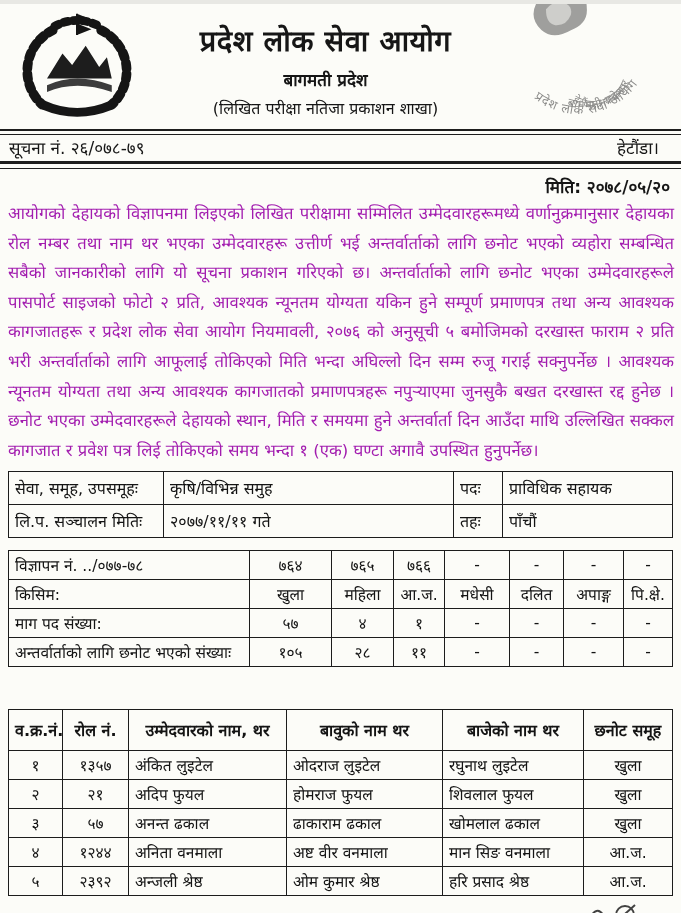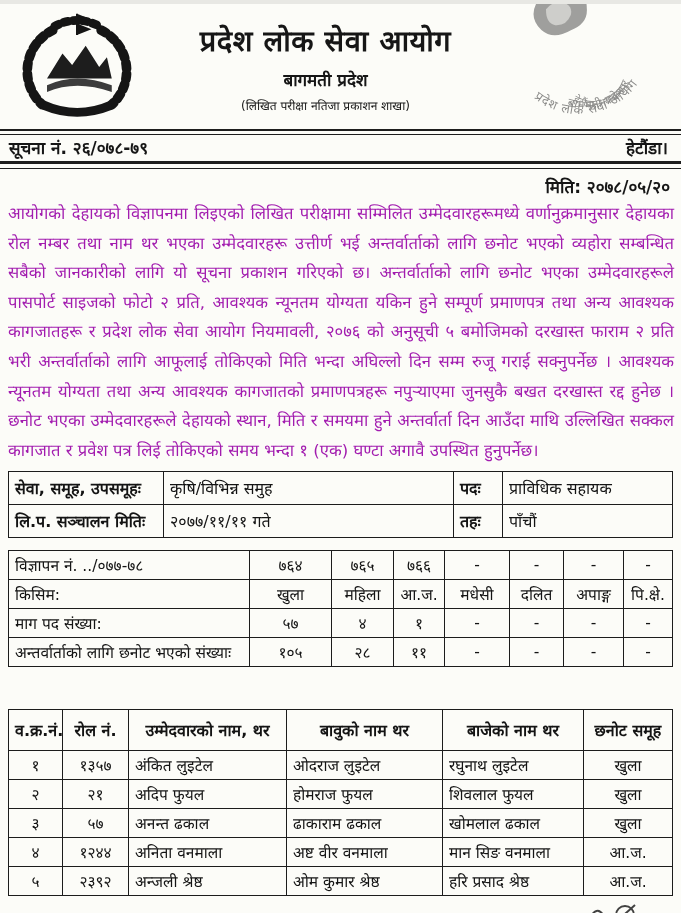--- a/index.html
+++ b/index.html
@@ -6,42 +6,42 @@
   #page{
     position:relative;width:681px;height:913px;margin:4px auto;
     background:#fcfcf8;color:#161616;overflow:hidden;
     font-family:"DejaVu Sans","Liberation Sans",sans-serif;
   }
   
   .emblem{position:absolute;left:18px;top:6px;width:116px;height:110px;}
   .head{position:absolute;left:120px;right:150px;top:16px;text-align:center;}
   .title{font-size:29px;font-weight:700;letter-spacing:.5px;}
   .subtitle{font-size:17px;font-weight:700;margin-top:9px;}
-  .section{font-size:12px;margin-top:6px;}
+  .section{font-size:16px;margin-top:6px;}
   .stamp{position:absolute;right:10px;top:-26px;width:165px;height:165px;
          transform:rotate(-27deg);opacity:.6;pointer-events:none;}
   
   .rule{position:absolute;left:0;right:0;height:3px;
         border-top:2px solid #1e1e1e;border-bottom:1px solid #1e1e1e;}
   .rule1{top:125px;}
   .rule2{top:157px;height:4px;border-top-width:3px;border-bottom-width:1.5px;}
-  .notice-row{position:absolute;top:132px;left:9px;right:13px;display:flex;
-              justify-content:space-between;font-size:17px;font-weight:700;}
+  .notice-row{position:absolute;top:132px;left:9px;right:22px;display:flex;
+              justify-content:space-between;font-size:17px;font-weight:400;}
   .date-line{position:absolute;top:171px;right:11px;font-size:17px;font-weight:700;}
   
   .para{position:absolute;top:195px;left:8px;right:7px;font-size:16.6px;
         line-height:29.6px;text-align:justify;color:#a21caf;}
   
   table{border-collapse:collapse;position:absolute;left:8px;width:665px;
         table-layout:fixed;}
   td,th{border:1.6px solid #1c1c1c;padding:1px 6px;font-size:16px;
         overflow:hidden;white-space:nowrap;color:#141414;}
   .c{text-align:center;} .l{text-align:left;}
   #table1{top:467px;} #table1 td{height:30px;}
-  #table1 .lbl{font-weight:700;}
+  #table1 .lbl{font-weight:400;}
   #table2{top:546px;padding-left:47px;} #table2 td{height:26px;font-size:15.5px;}
   #table3{top:705px;border-radius:8px;}
   #table3 th{height:38px;font-size:16px;font-weight:700;}
   #table3 td{height:26px;font-size:15.5px;}
   
   .sig{position:absolute;right:26px;bottom:-8px;width:70px;height:30px;opacity:.85;}
 </style>
 </head>
 <body>
 

